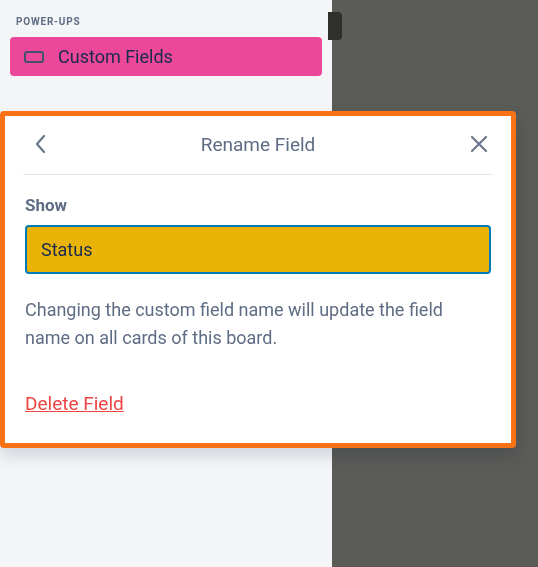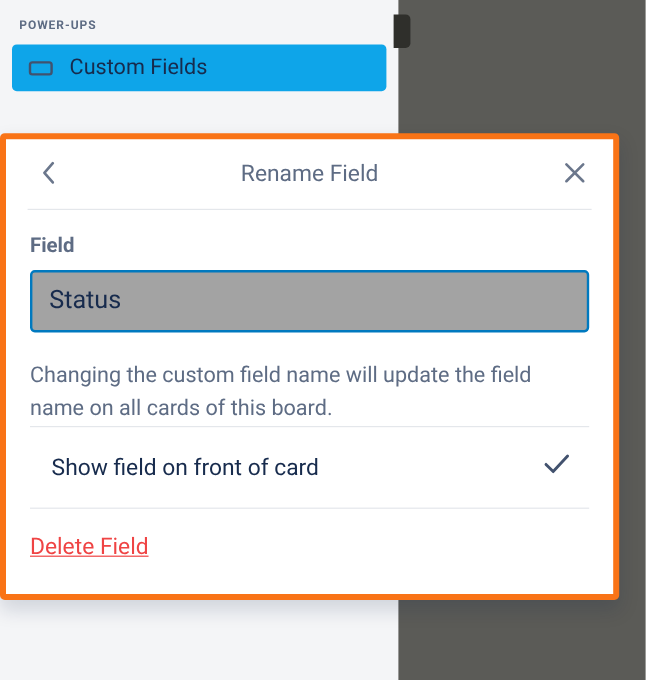--- a/index.html
+++ b/index.html
@@ -29,21 +29,21 @@
       font-size: 10px;
       font-weight: 700;
       letter-spacing: 0.8px;
       padding: 4px 6px 10px 6px;
     }
     .sidebar-item {
       display: flex;
       align-items: center;
       gap: 14px;
       padding: 9px 14px;
-      background: #0ea5e9;
+      background: #ec4899;
       border-radius: 4px;
       cursor: pointer;
     }
     .sidebar-item-label {
       color: #172b4d;
       font-size: 18px;
     }
     .tag-icon {
       width: 20px;
       height: 12px;
@@ -100,32 +100,33 @@
     .field-label {
       color: #5e6c84;
       font-size: 17px;
       font-weight: 700;
       margin-bottom: 10px;
     }
     .name-input {
       width: 100%;
       border: 2.5px solid #0079bf;
       border-radius: 4px;
-      background: #a3a3a3;
+      background: #eab308;
       color: #172b4d;
-      font-size: 21px;
+      font-size: 18px;
       padding: 12px 14px;
       outline: none;
       font-family: inherit;
     }
     .helper-text {
       color: #5e6c84;
       font-size: 18px;
       line-height: 1.55;
       margin-top: 22px;
+      margin-bottom: 20px;
     }
     .option-row {
       display: flex;
       align-items: center;
       justify-content: space-between;
       padding: 22px 16px 22px 18px;
       border-top: 1px solid #e4e7eb;
       border-bottom: 1px solid #e4e7eb;
       cursor: pointer;
     }
@@ -178,30 +179,22 @@
     <div class="popover-title">Rename Field</div>
     <div class="header-btn">
       <svg width="18" height="18" viewBox="0 0 18 18" fill="none">
         <path d="M2 2 L16 16 M16 2 L2 16" stroke="currentColor" stroke-width="2.2" stroke-linecap="round"></path>
       </svg>
     </div>
   </div>
   <div class="divider"></div>
 
   <div class="popover-body">
-    <div class="field-label">Field</div>
+    <div class="field-label">Show</div>
     <input type="text" class="name-input" value="Status" style="">
     <div class="helper-text">Changing the custom field name will update the field name on all cards of this board.</div>
 
-    <div class="option-row">
-      <span class="option-label">Show field on front of card</span>
-      <span class="check-icon">
-        <svg width="22" height="18" viewBox="0 0 22 18" fill="none">
-          <path d="M2 9 L8 15 L20 2" stroke="currentColor" stroke-width="2.4" stroke-linecap="round" stroke-linejoin="round"></path>
-        </svg>
-      </span>
-    </div>
 
     <div class="delete-row">
       <span class="delete-link">Delete Field</span>
     </div>
   </div>
 </div>
 
 </body></html>

